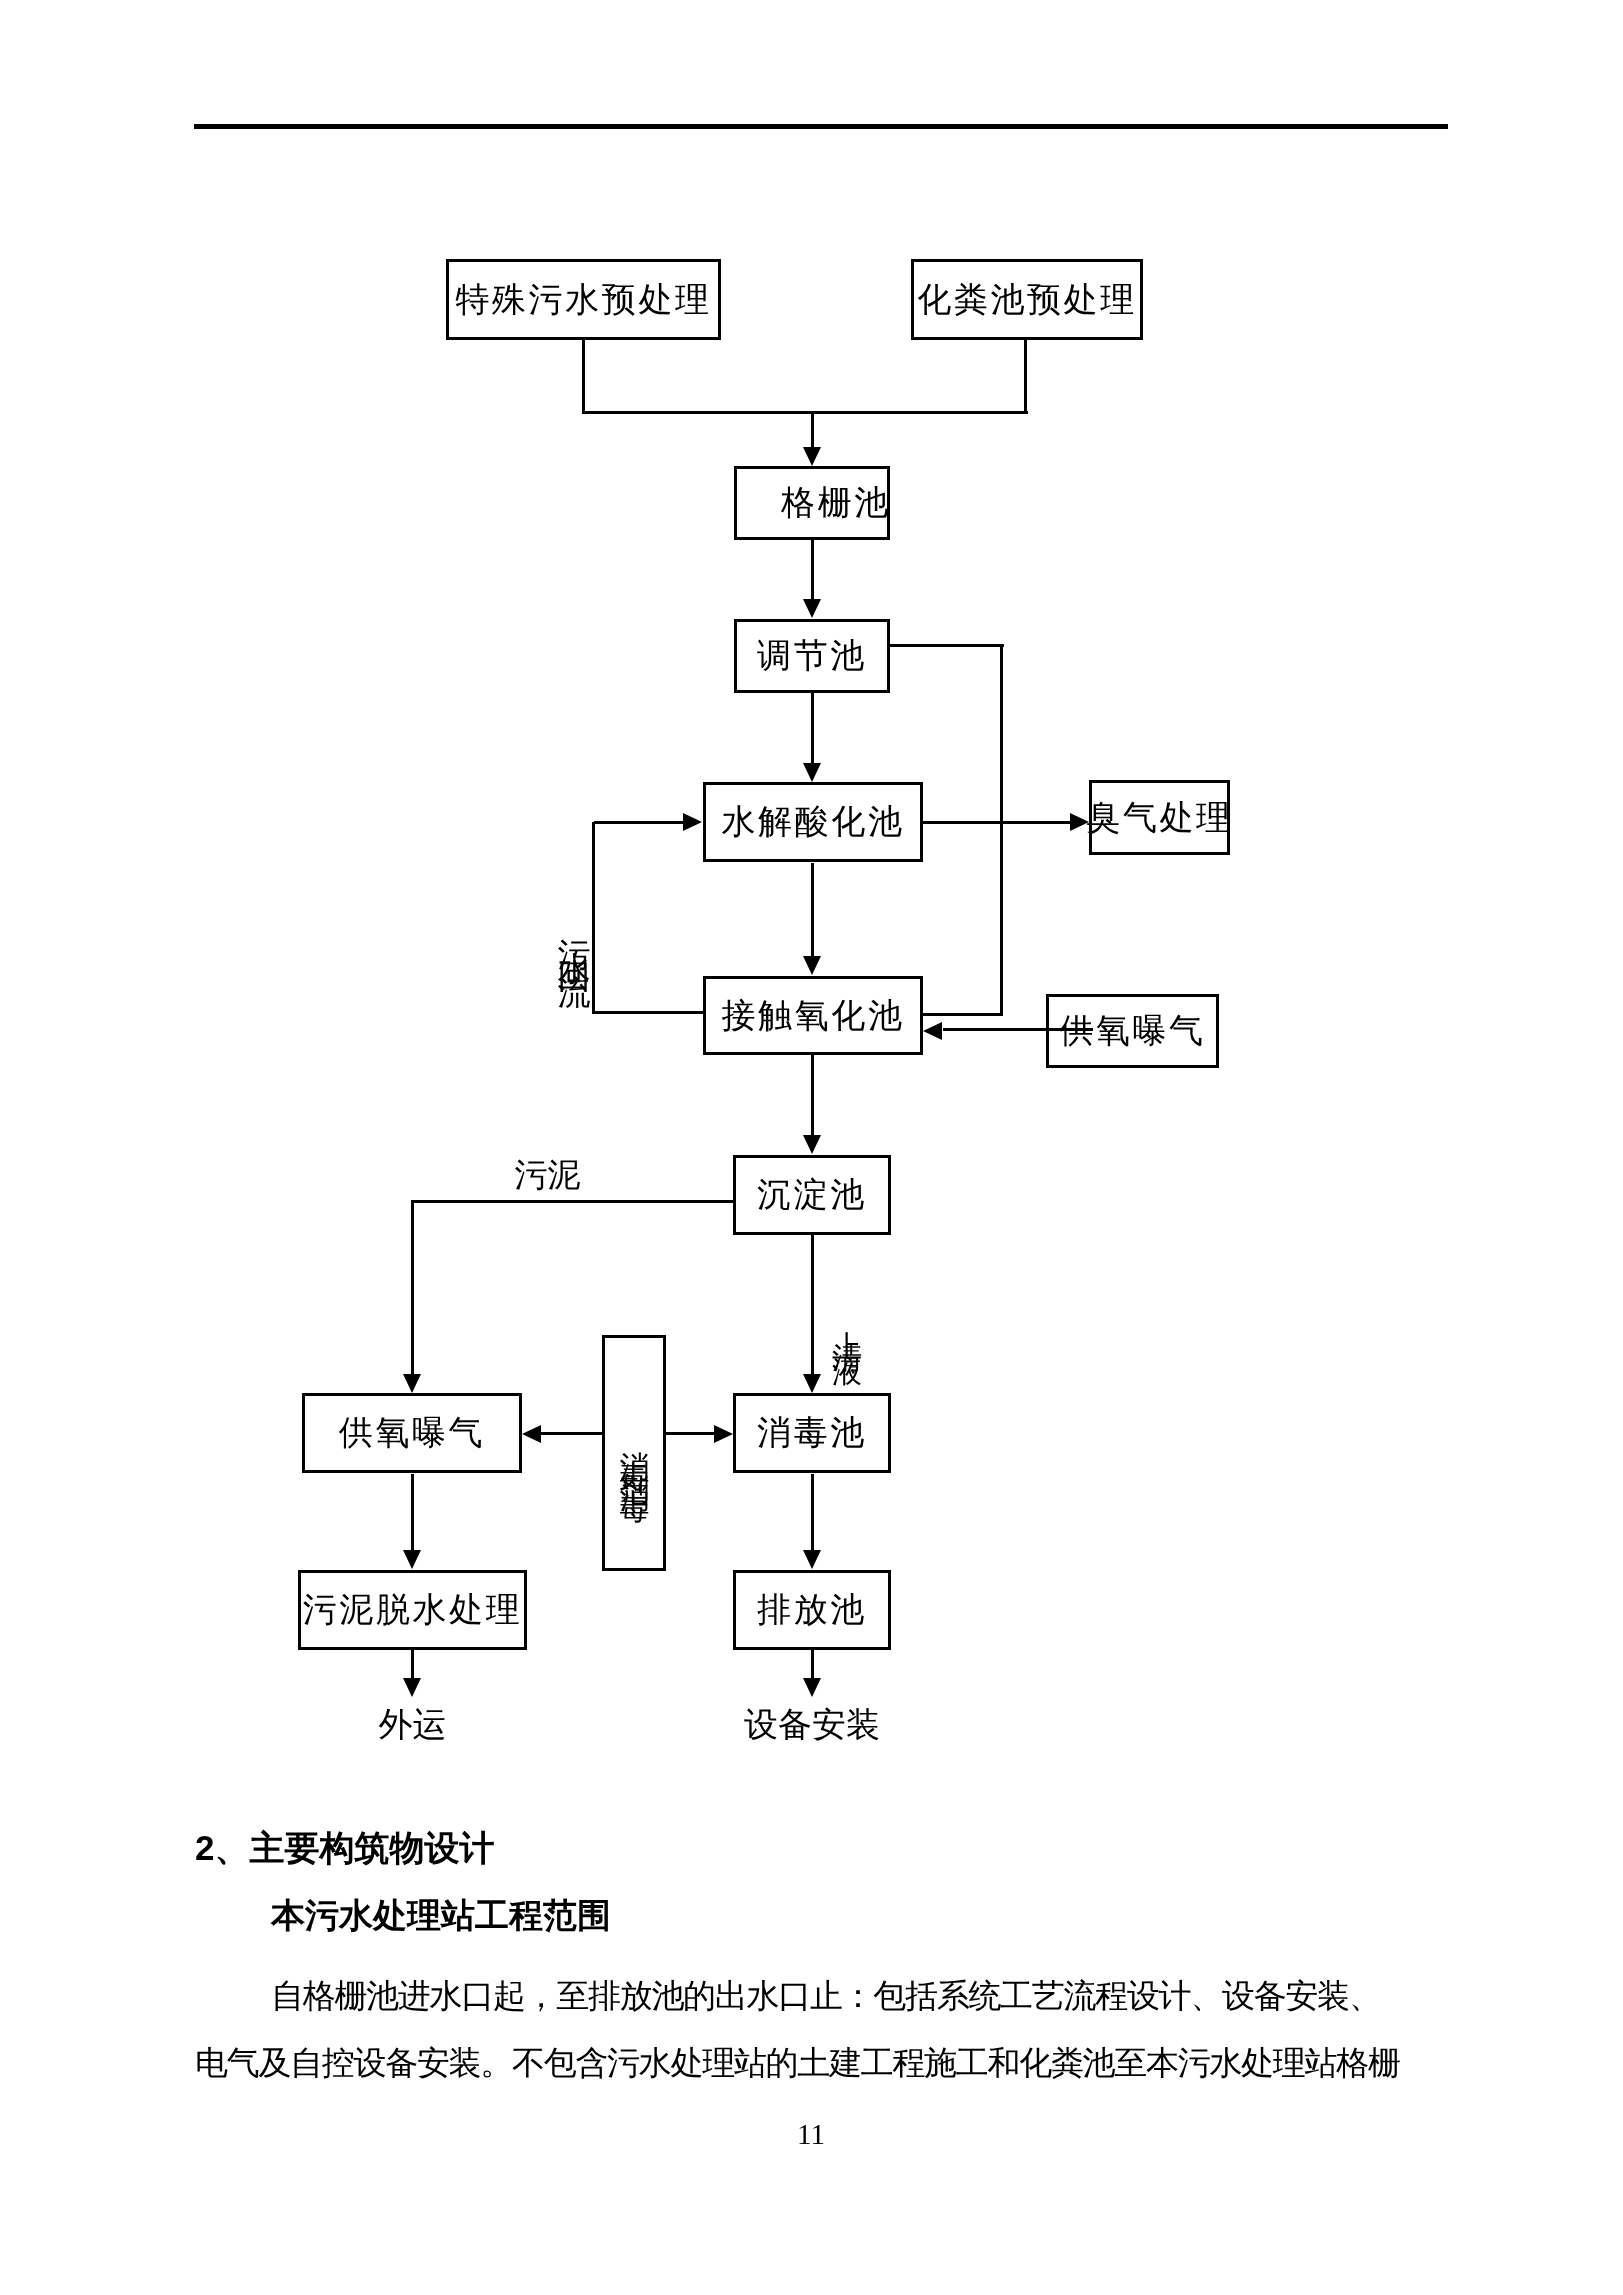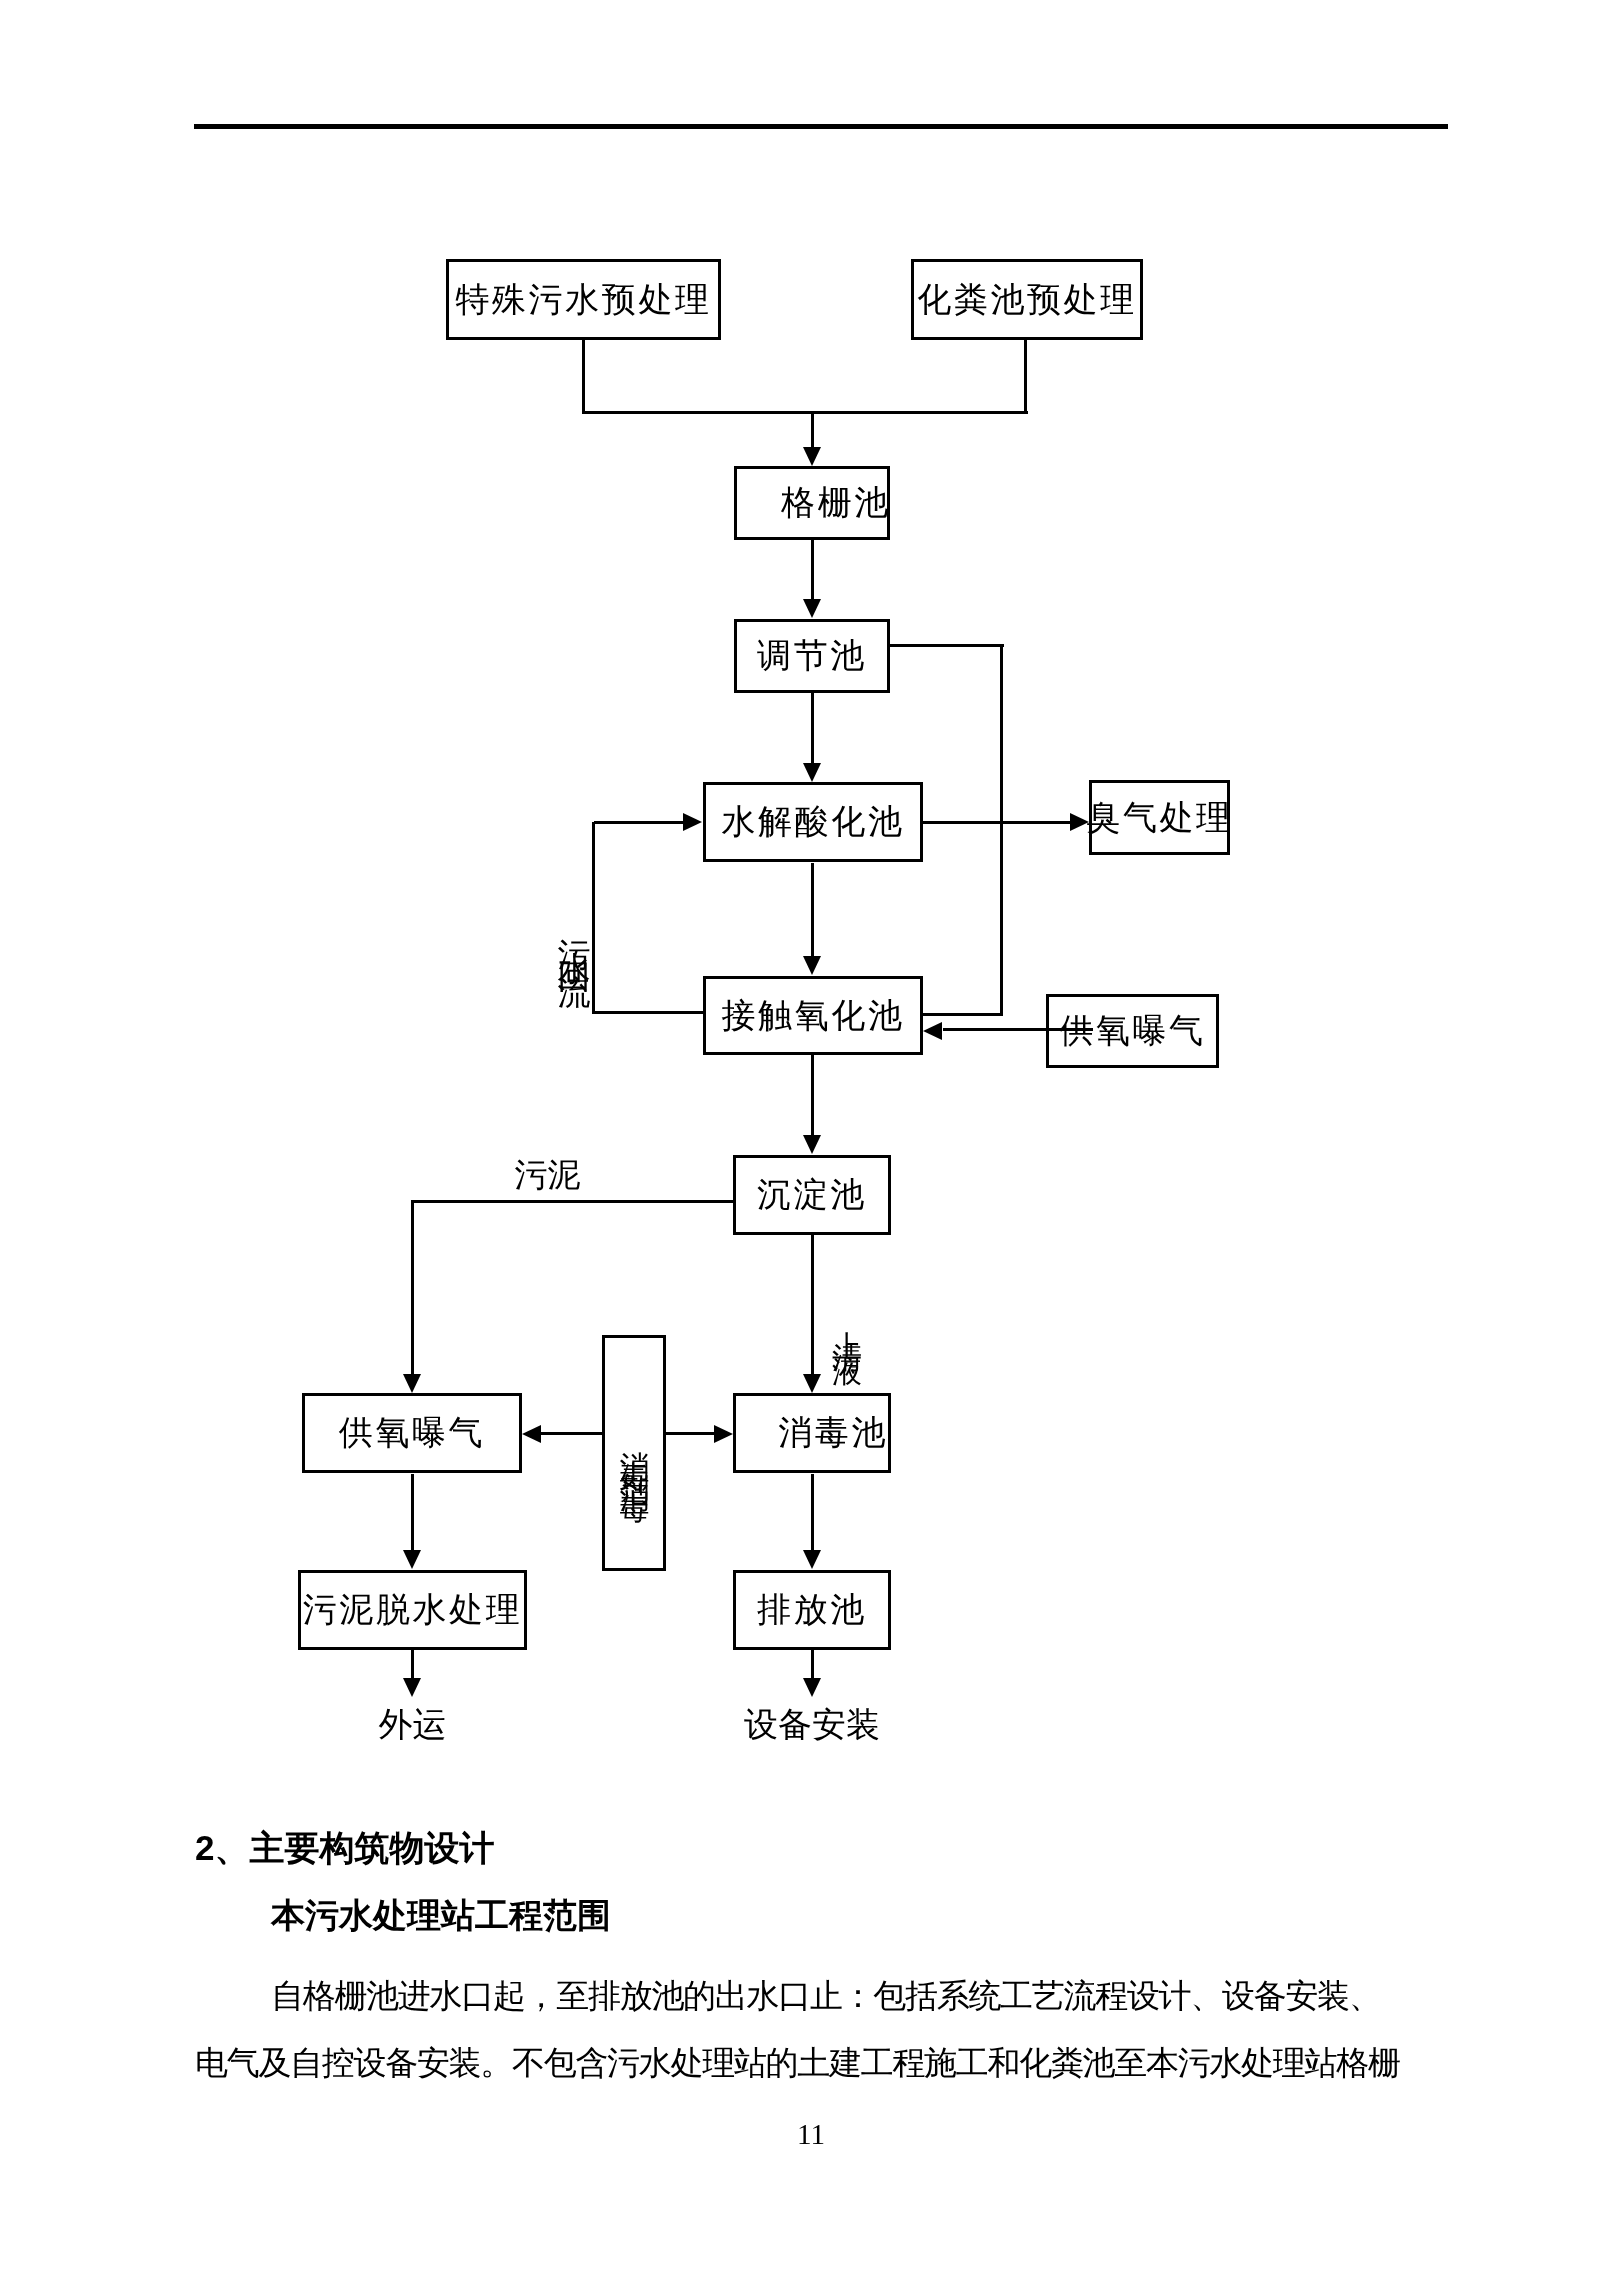--- a/index.html
+++ b/index.html
@@ -78,21 +78,21 @@
     </div>
   <div class="box" style="left:1046px; top:994px; width:173px; height:74px;">
       <span>供氧曝气</span>
     </div>
   <div class="box" style="left:733px; top:1155px; width:158px; height:80px;">
       <span>沉淀池</span>
     </div>
   <div class="box" style="left:302px;  top:1393px; width:220px; height:80px;">
       <span>供氧曝气</span>
     </div>
-  <div class="box" style="left:733px; top:1393px; width:158px; height:80px;justify-content:flex-end;">
+  <div class="box" style="left:733px; top:1393px; width:158px; height:80px;">
       <span>消毒池</span>
     </div>
   <div class="vbox" style="left:602px; top:1335px; width:64px; height:236px;">
       <span class="vtext" style="font-size:30px; letter-spacing:10.5px;">消毒剂消毒</span>
     </div>
   <div class="box" style="left:298px;  top:1570px; width:229px; height:80px;">
       <span>污泥脱水处理</span>
     </div>
   <div class="box" style="left:733px; top:1570px; width:158px; height:80px;">
       <span>排放池</span>

